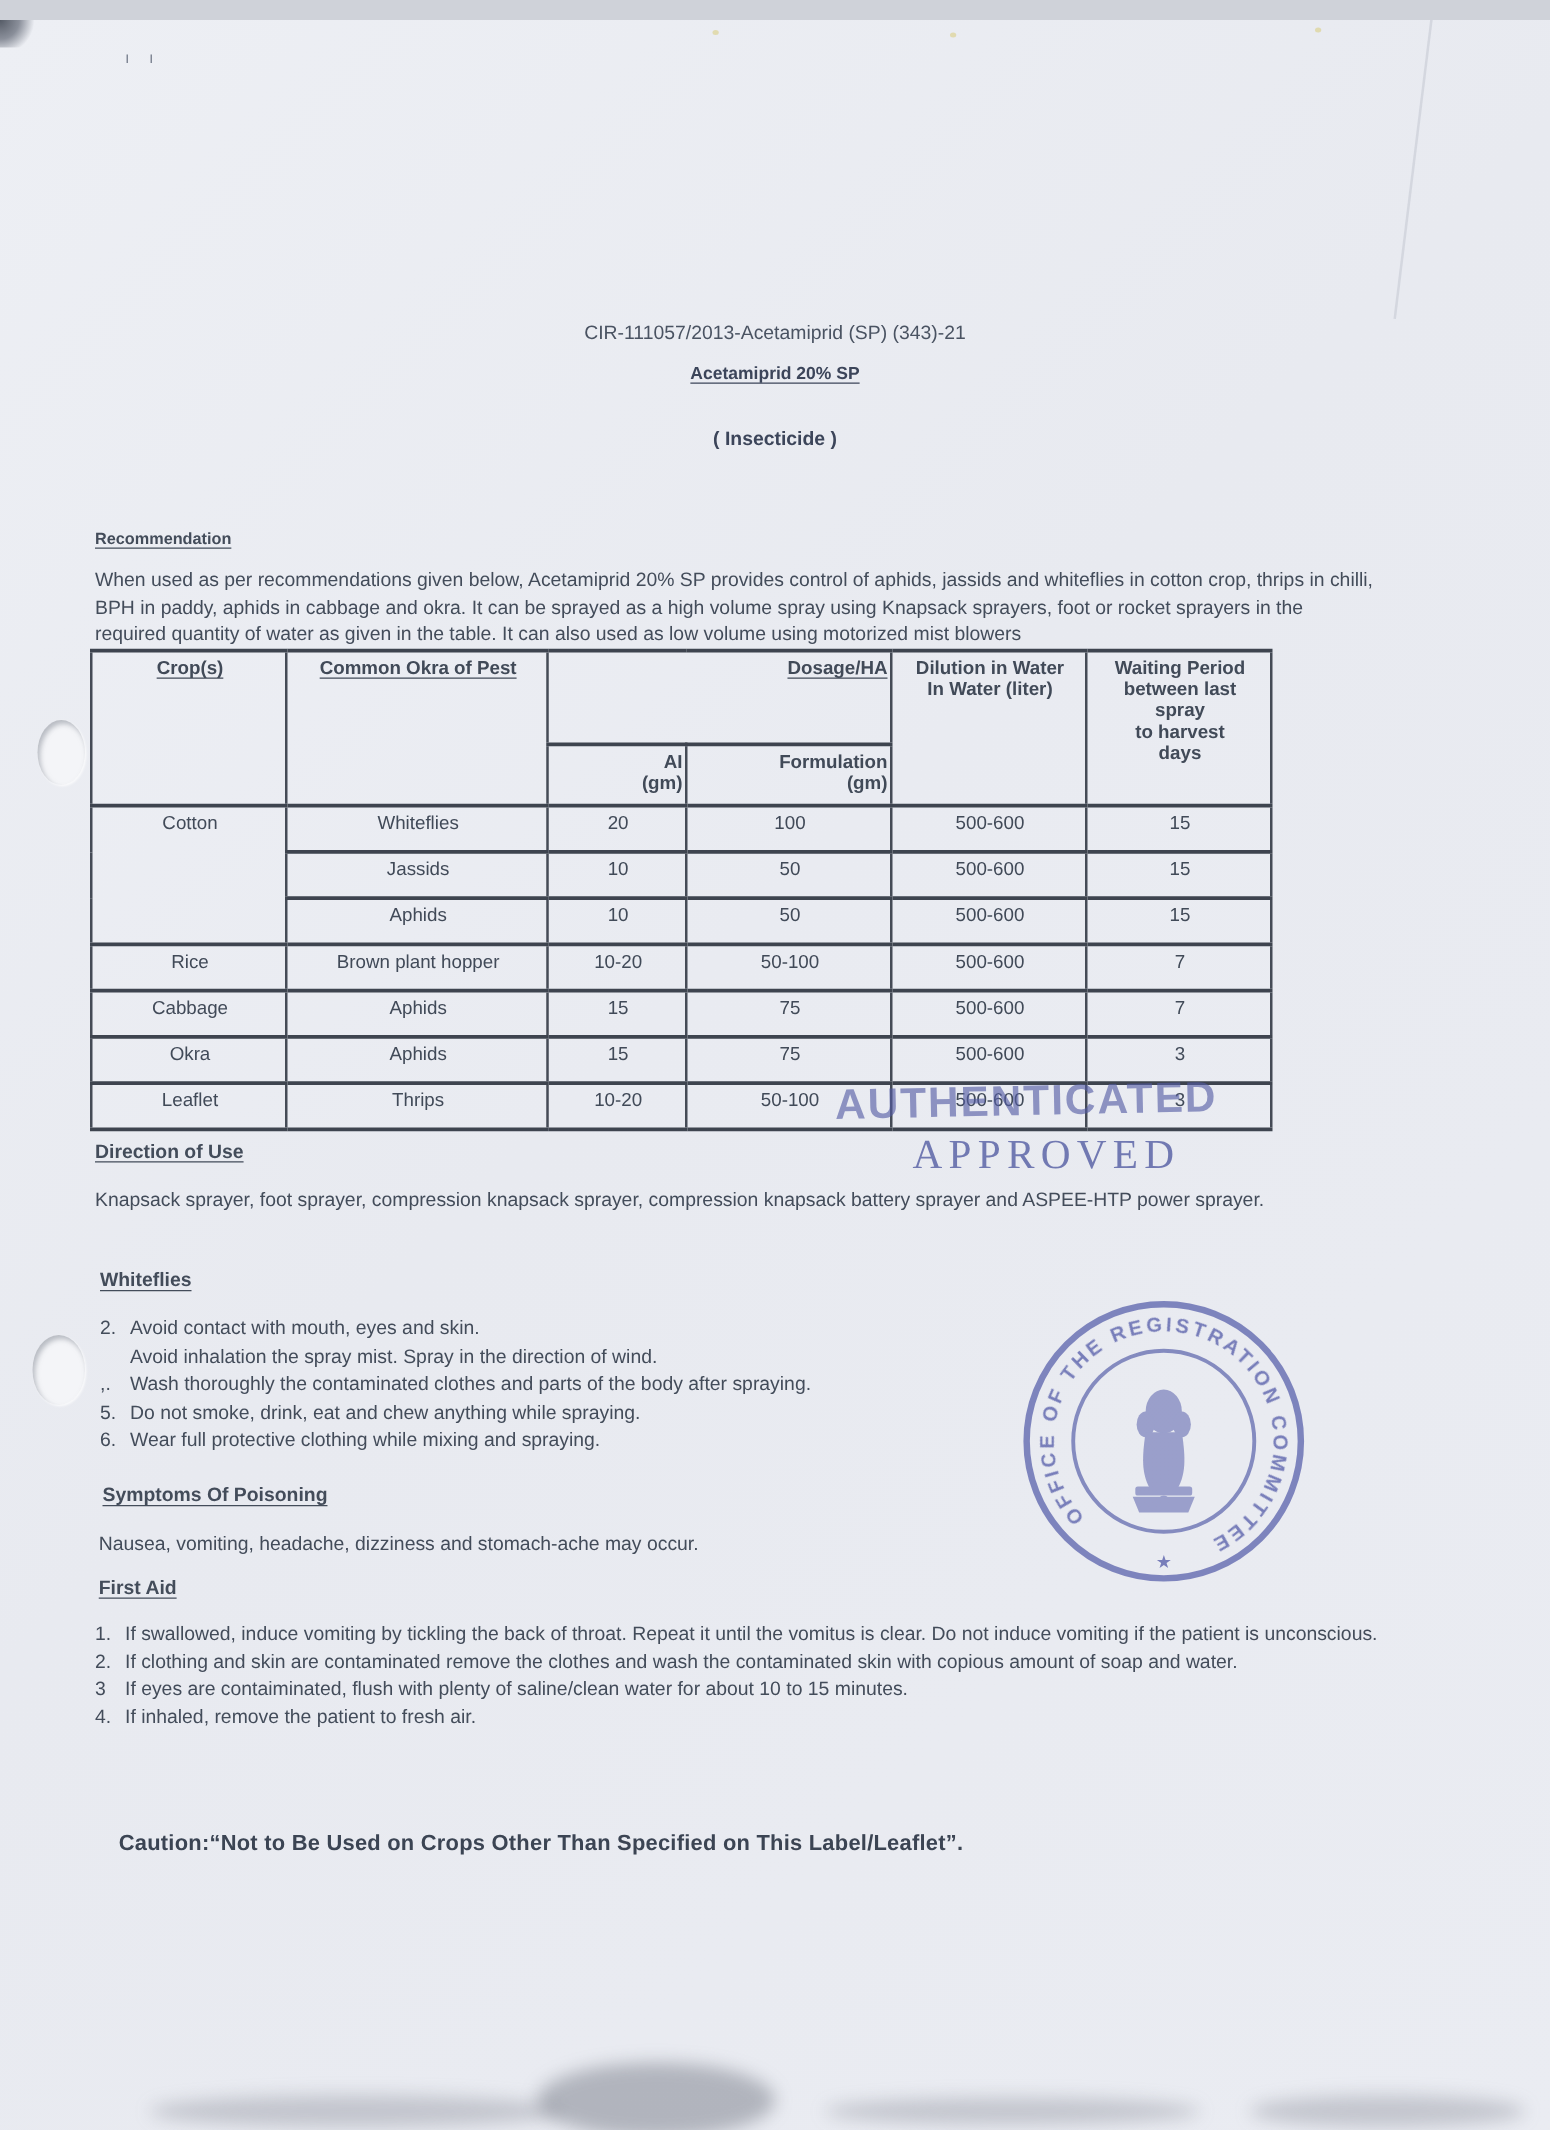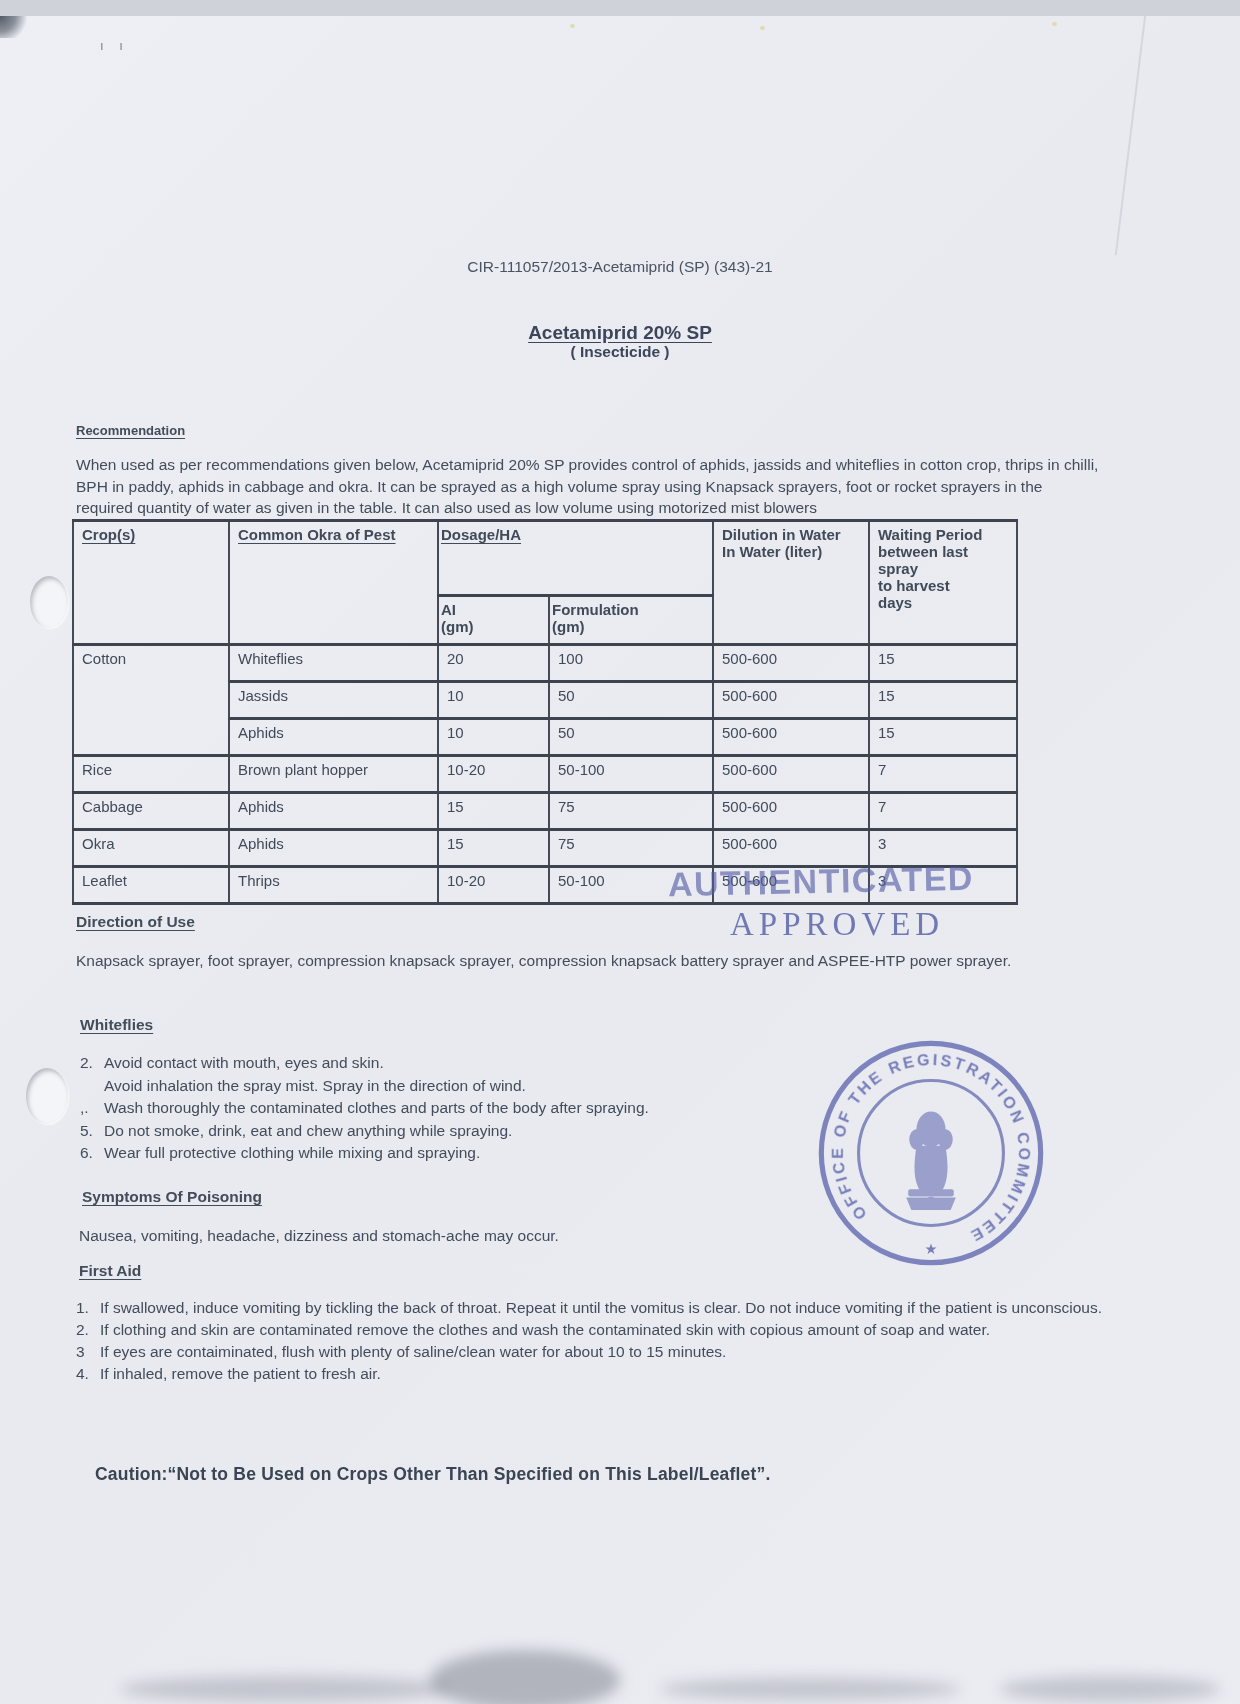--- a/index.html
+++ b/index.html
@@ -10,37 +10,37 @@
     background:linear-gradient(135deg,#edeff4 0%,#e8eaf0 45%,#eaecf2 100%);
     font-family:"Liberation Sans",sans-serif;
     color:#434c5a;
     overflow:hidden;
   }
   .abs{position:absolute;}
   .center{left:0;width:100%;text-align:center;}
   .u{text-decoration:underline;text-underline-offset:3px;}
   .b{font-weight:bold;}
   .ref{top:242px;font-size:15.5px;color:#4a5362;}
-  .title{top:306px;font-size:19px;color:#3c455a;}
+  .title{top:274px;font-size:14px;color:#3c455a;}
   .subtitle{top:327px;font-size:15.5px;color:#3c455a;}
   .para{font-size:15.5px;line-height:21.5px;}
   .intro{left:76px;top:357px;width:1018px;}
   .h-rec{left:76px;top:407px;font-size:13px;}
   .rec-body{left:76px;top:438px;width:1024px;}
   
   .dose-table{border-collapse:collapse;table-layout:fixed;width:944px;background:rgba(255,255,255,0.08);}
   .dose-table td,.dose-table th{
     border-top:3px solid #3e444f;border-bottom:3px solid #3e444f;
     border-left:2px solid #454b56;border-right:2px solid #454b56;
-    padding:4px 6px 0 8px;vertical-align:top;text-align:left;
+    padding:4px 6px 0 8px;vertical-align:top;text-align:center;
     font-size:15px;font-weight:normal;color:#414a58;
     white-space:pre-line;overflow:hidden;
   }
   .dose-table th{font-weight:bold;}
-  .dose-table .c{text-align:left;padding-left:2px;padding-right:2px;}
+  .dose-table .c{text-align:right;padding-left:2px;padding-right:2px;}
   .hrow1 th{height:68px;}
   .hrow2 th{height:42px;}
   .drow td{height:30px;}
   
   .h-dir{left:76px;top:897px;font-size:15.5px;}
   .dir-body{left:76px;top:934px;width:1034px;}
   .h-pre{left:80px;top:1000px;font-size:15.5px;}
   .list{list-style:none;margin:0;padding:0;font-size:15.5px;line-height:22.5px;}
   .pre-list{left:80px;top:1036px;width:960px;}
   .fa-list{left:76px;top:1281px;width:1044px;line-height:22px;}

